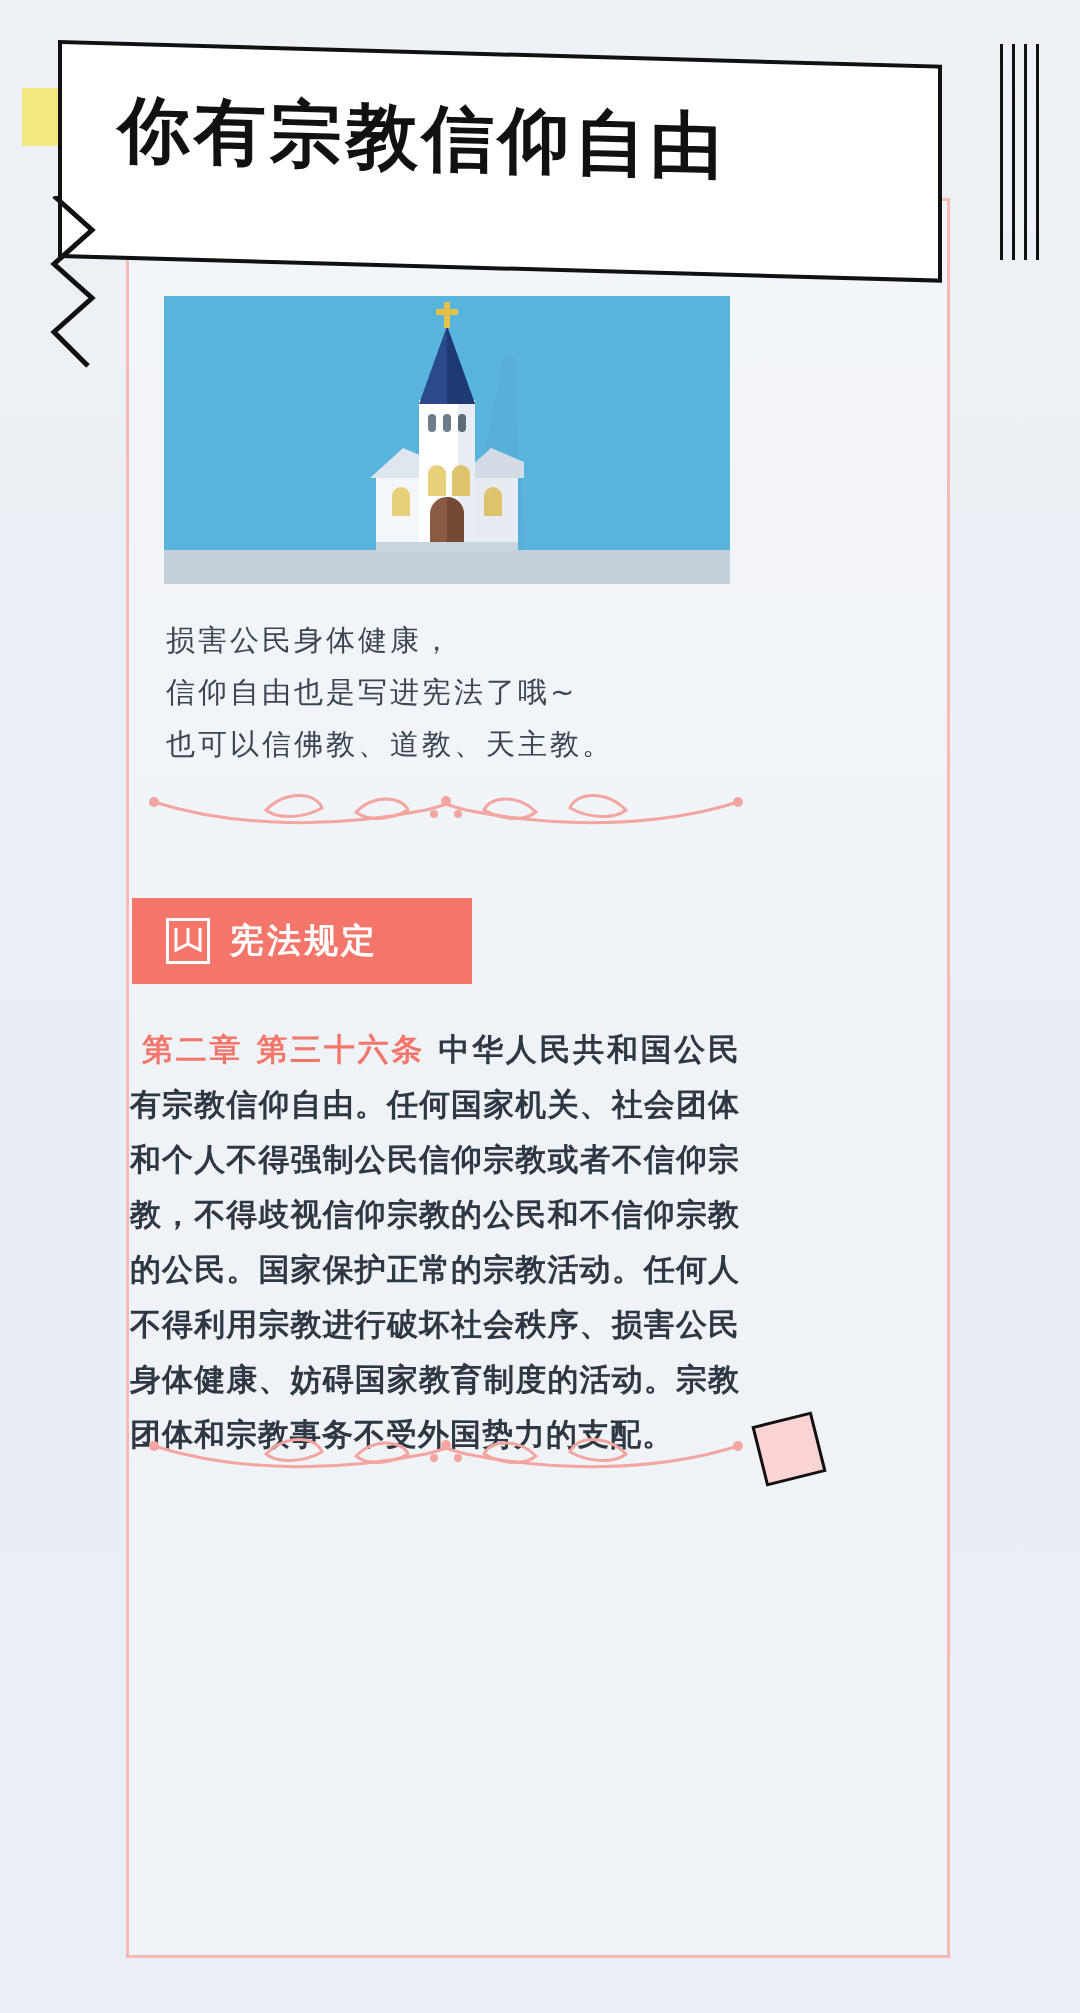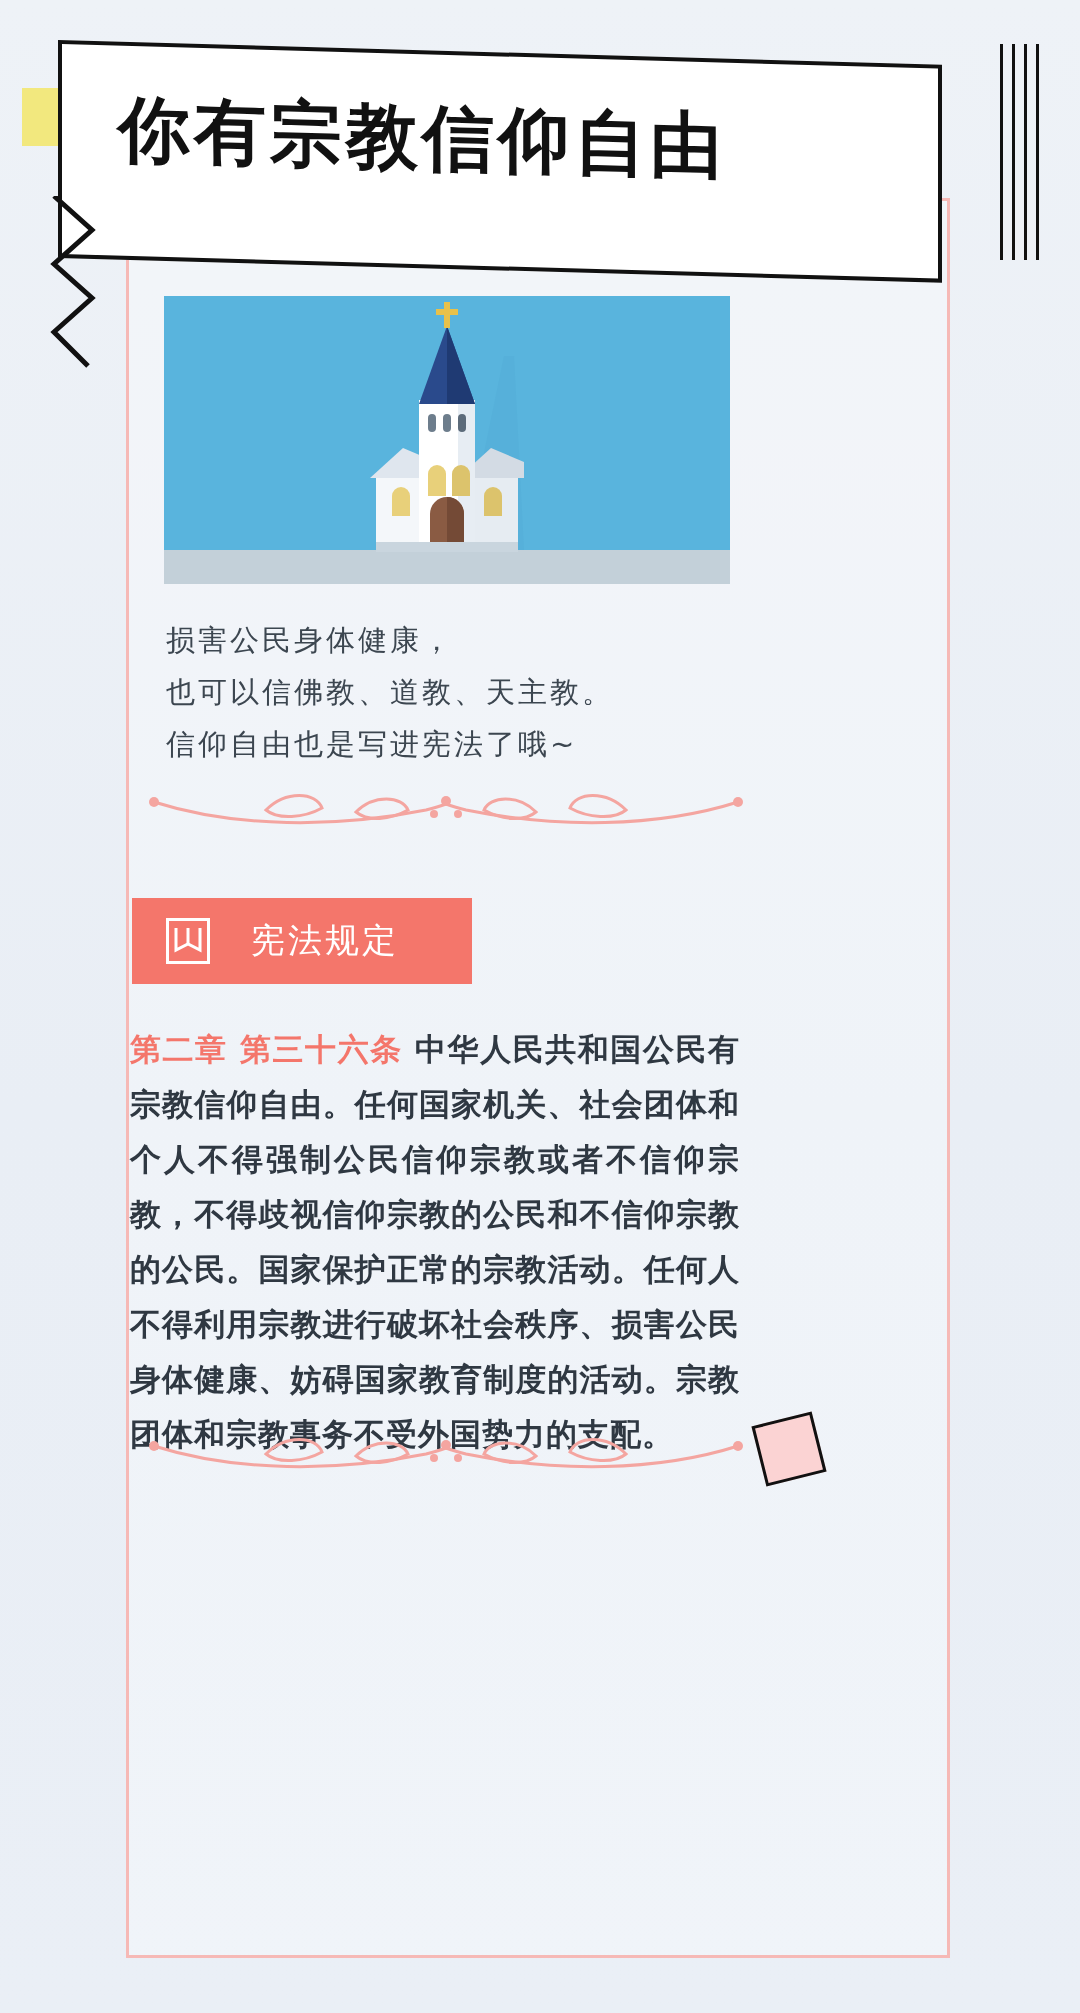--- a/index.html
+++ b/index.html
@@ -143,44 +143,45 @@
     align-items: center;
     z-index: 3;
   }
   .badge .book-icon {
     margin-left: 34px;
     width: 44px;
     height: 46px;
     position: relative;
   }
   .badge .badge-label {
-    margin-left: 41px;
+    margin-left: 20px;
     font-family: "DejaVu Sans", sans-serif;
     font-size: 34px;
-    font-weight: 400;
+    font-weight: 700;
     letter-spacing: 3px;
     color: #ffffff;
   }
 
   .law {
     position: absolute;
     left: 130px;
     top: 1022px;
     width: 610px;
     z-index: 3;
     font-family: "DejaVu Sans", sans-serif;
     font-size: 31px;
     font-weight: 700;
     line-height: 55px;
     letter-spacing: 1px;
     color: #2f3842;
     text-align: justify;
   }
   .law .article {
     color: #f4766b;
+    margin-left: 12px;
   }
 
   .pink-square {
     position: absolute;
     left: 758px;
     top: 1418px;
     width: 62px;
     height: 62px;
     background: #fbd3d3;
     border: 3px solid #111;
@@ -241,22 +242,22 @@
       <path d="M320,200 a9,9 0 0 1 18,0 v20 h-18 z" fill="#dcc36c"></path>
 
       <path d="M266,254 v-36 a17,17 0 0 1 34,0 v36 z" fill="#8a5b43"></path>
       <path d="M283,254 v-53 a17,17 0 0 1 17,17 v36 z" fill="#744a36"></path>
       <rect x="212" y="246" width="142" height="10" fill="#c9d5de"></rect>
     </svg>
   </div>
 
   <div class="lead">
     <div>损害公民身体健康，</div>
+    <div>信仰自由也是写进宪法了哦~</div>
     <div>也可以信佛教、道教、天主教。</div>
-    <div>信仰自由也是写进宪法了哦~</div>
   </div>
 
   <svg class="divider top" viewBox="0 0 600 46">
     <path d="M8,18 C90,44 190,44 280,26 C292,23 300,20 300,20 C300,20 308,23 320,26 C410,44 510,44 592,18" fill="none" stroke="#f4a5a0" stroke-width="3"></path>
     <circle cx="8" cy="18" r="5" fill="#f4a5a0"></circle>
     <circle cx="592" cy="18" r="5" fill="#f4a5a0"></circle>
     <circle cx="300" cy="17" r="5" fill="#f4a5a0"></circle>
     <path d="M120,26 C140,6 170,8 176,24 C158,34 132,36 120,26 Z" fill="none" stroke="#f4a5a0" stroke-width="3"></path>
     <path d="M210,28 C228,10 256,12 262,26 C244,36 222,38 210,28 Z" fill="none" stroke="#f4a5a0" stroke-width="3"></path>
     <path d="M480,26 C460,6 430,8 424,24 C442,34 468,36 480,26 Z" fill="none" stroke="#f4a5a0" stroke-width="3"></path>

